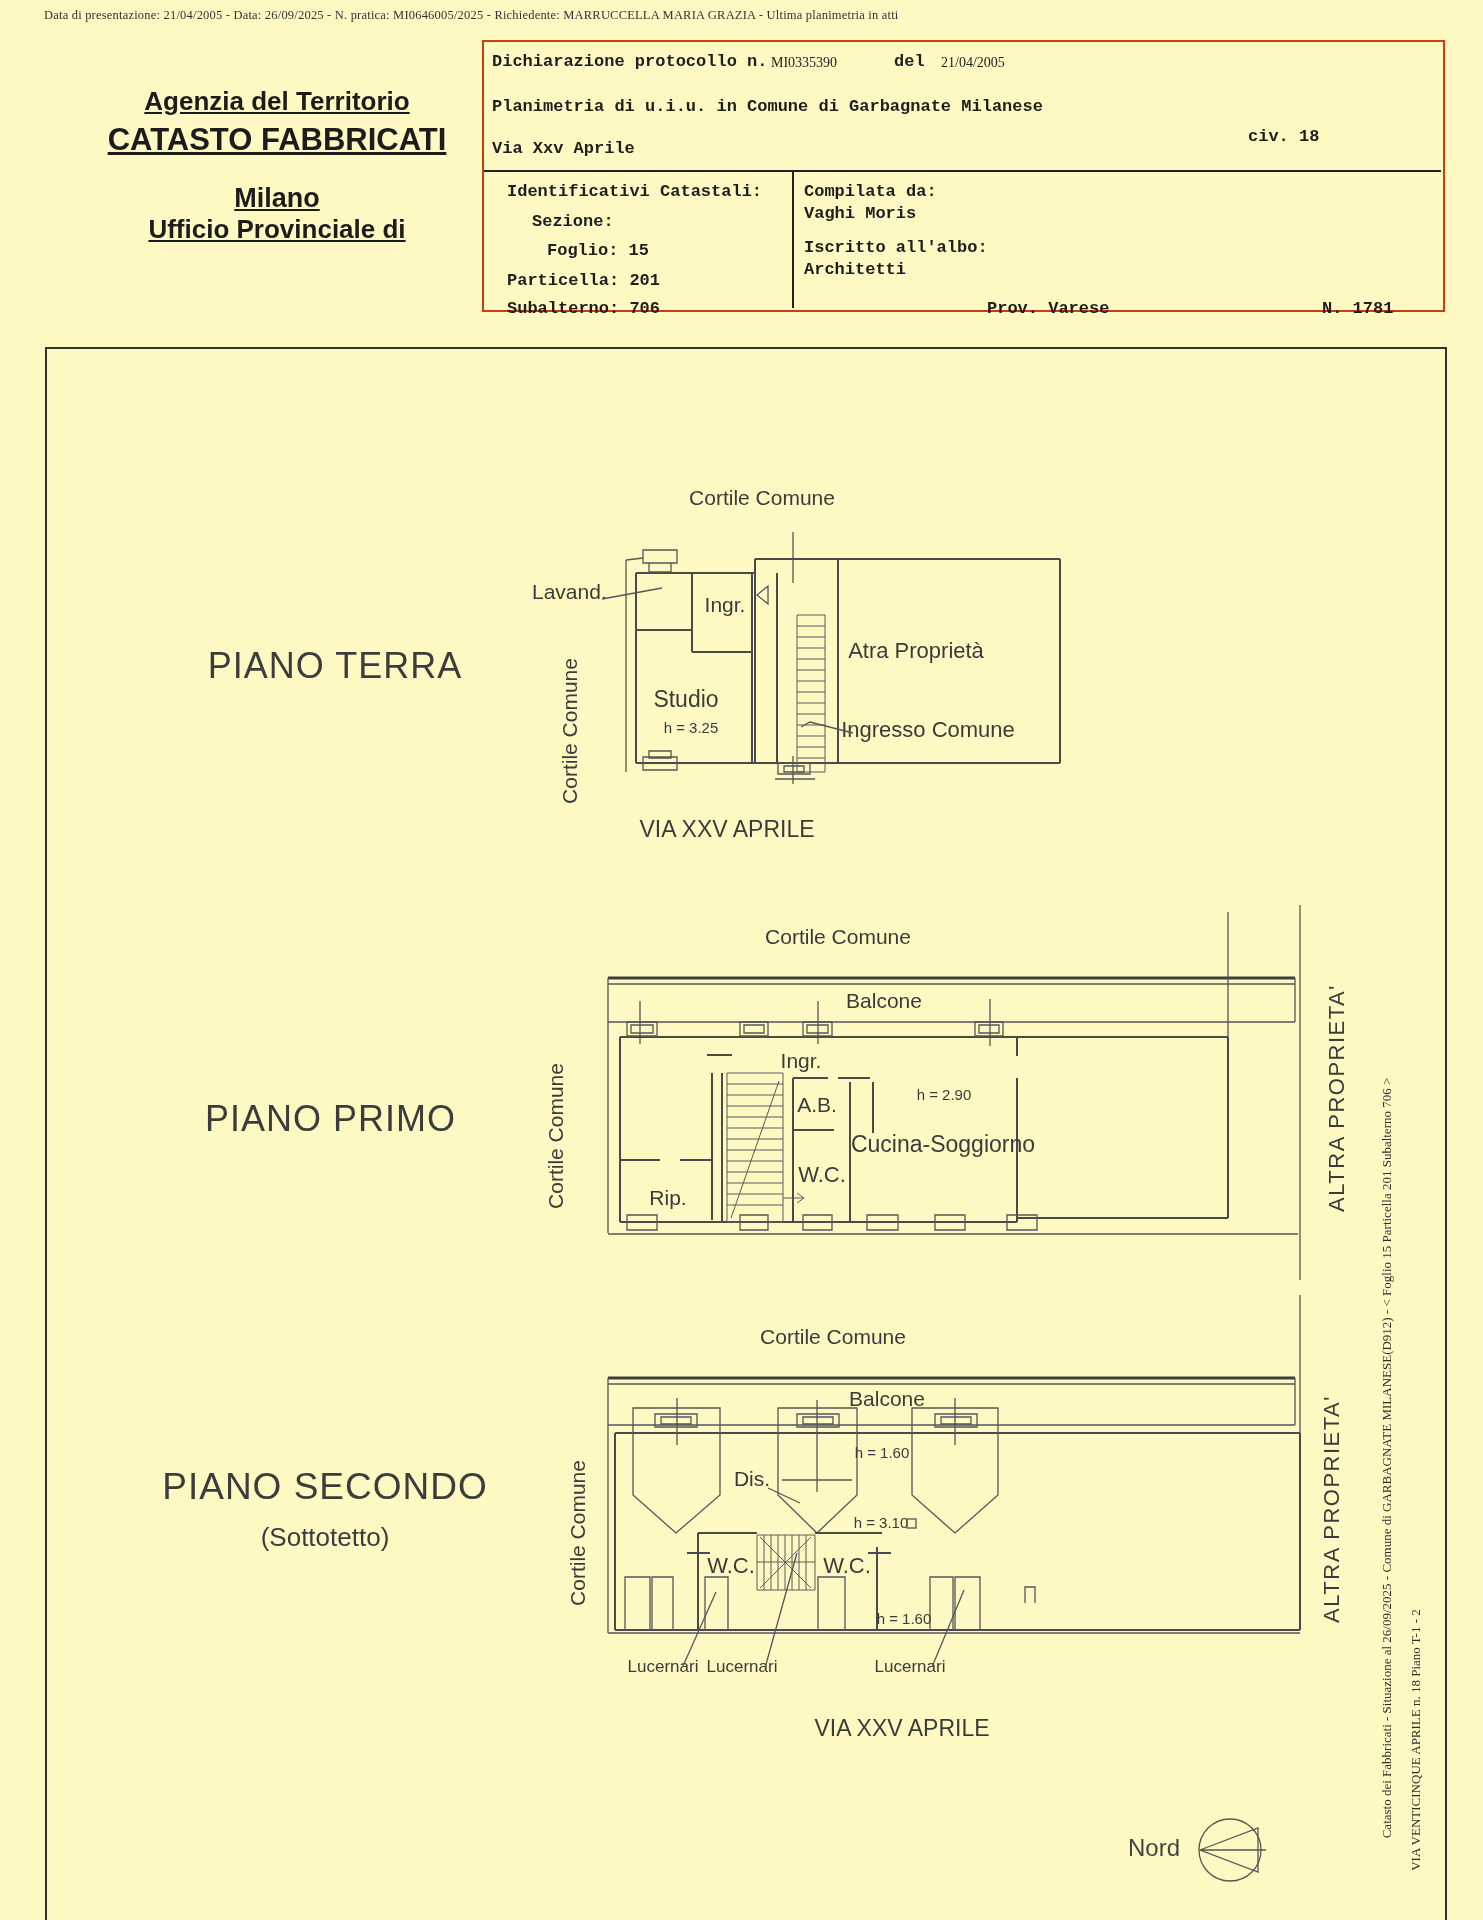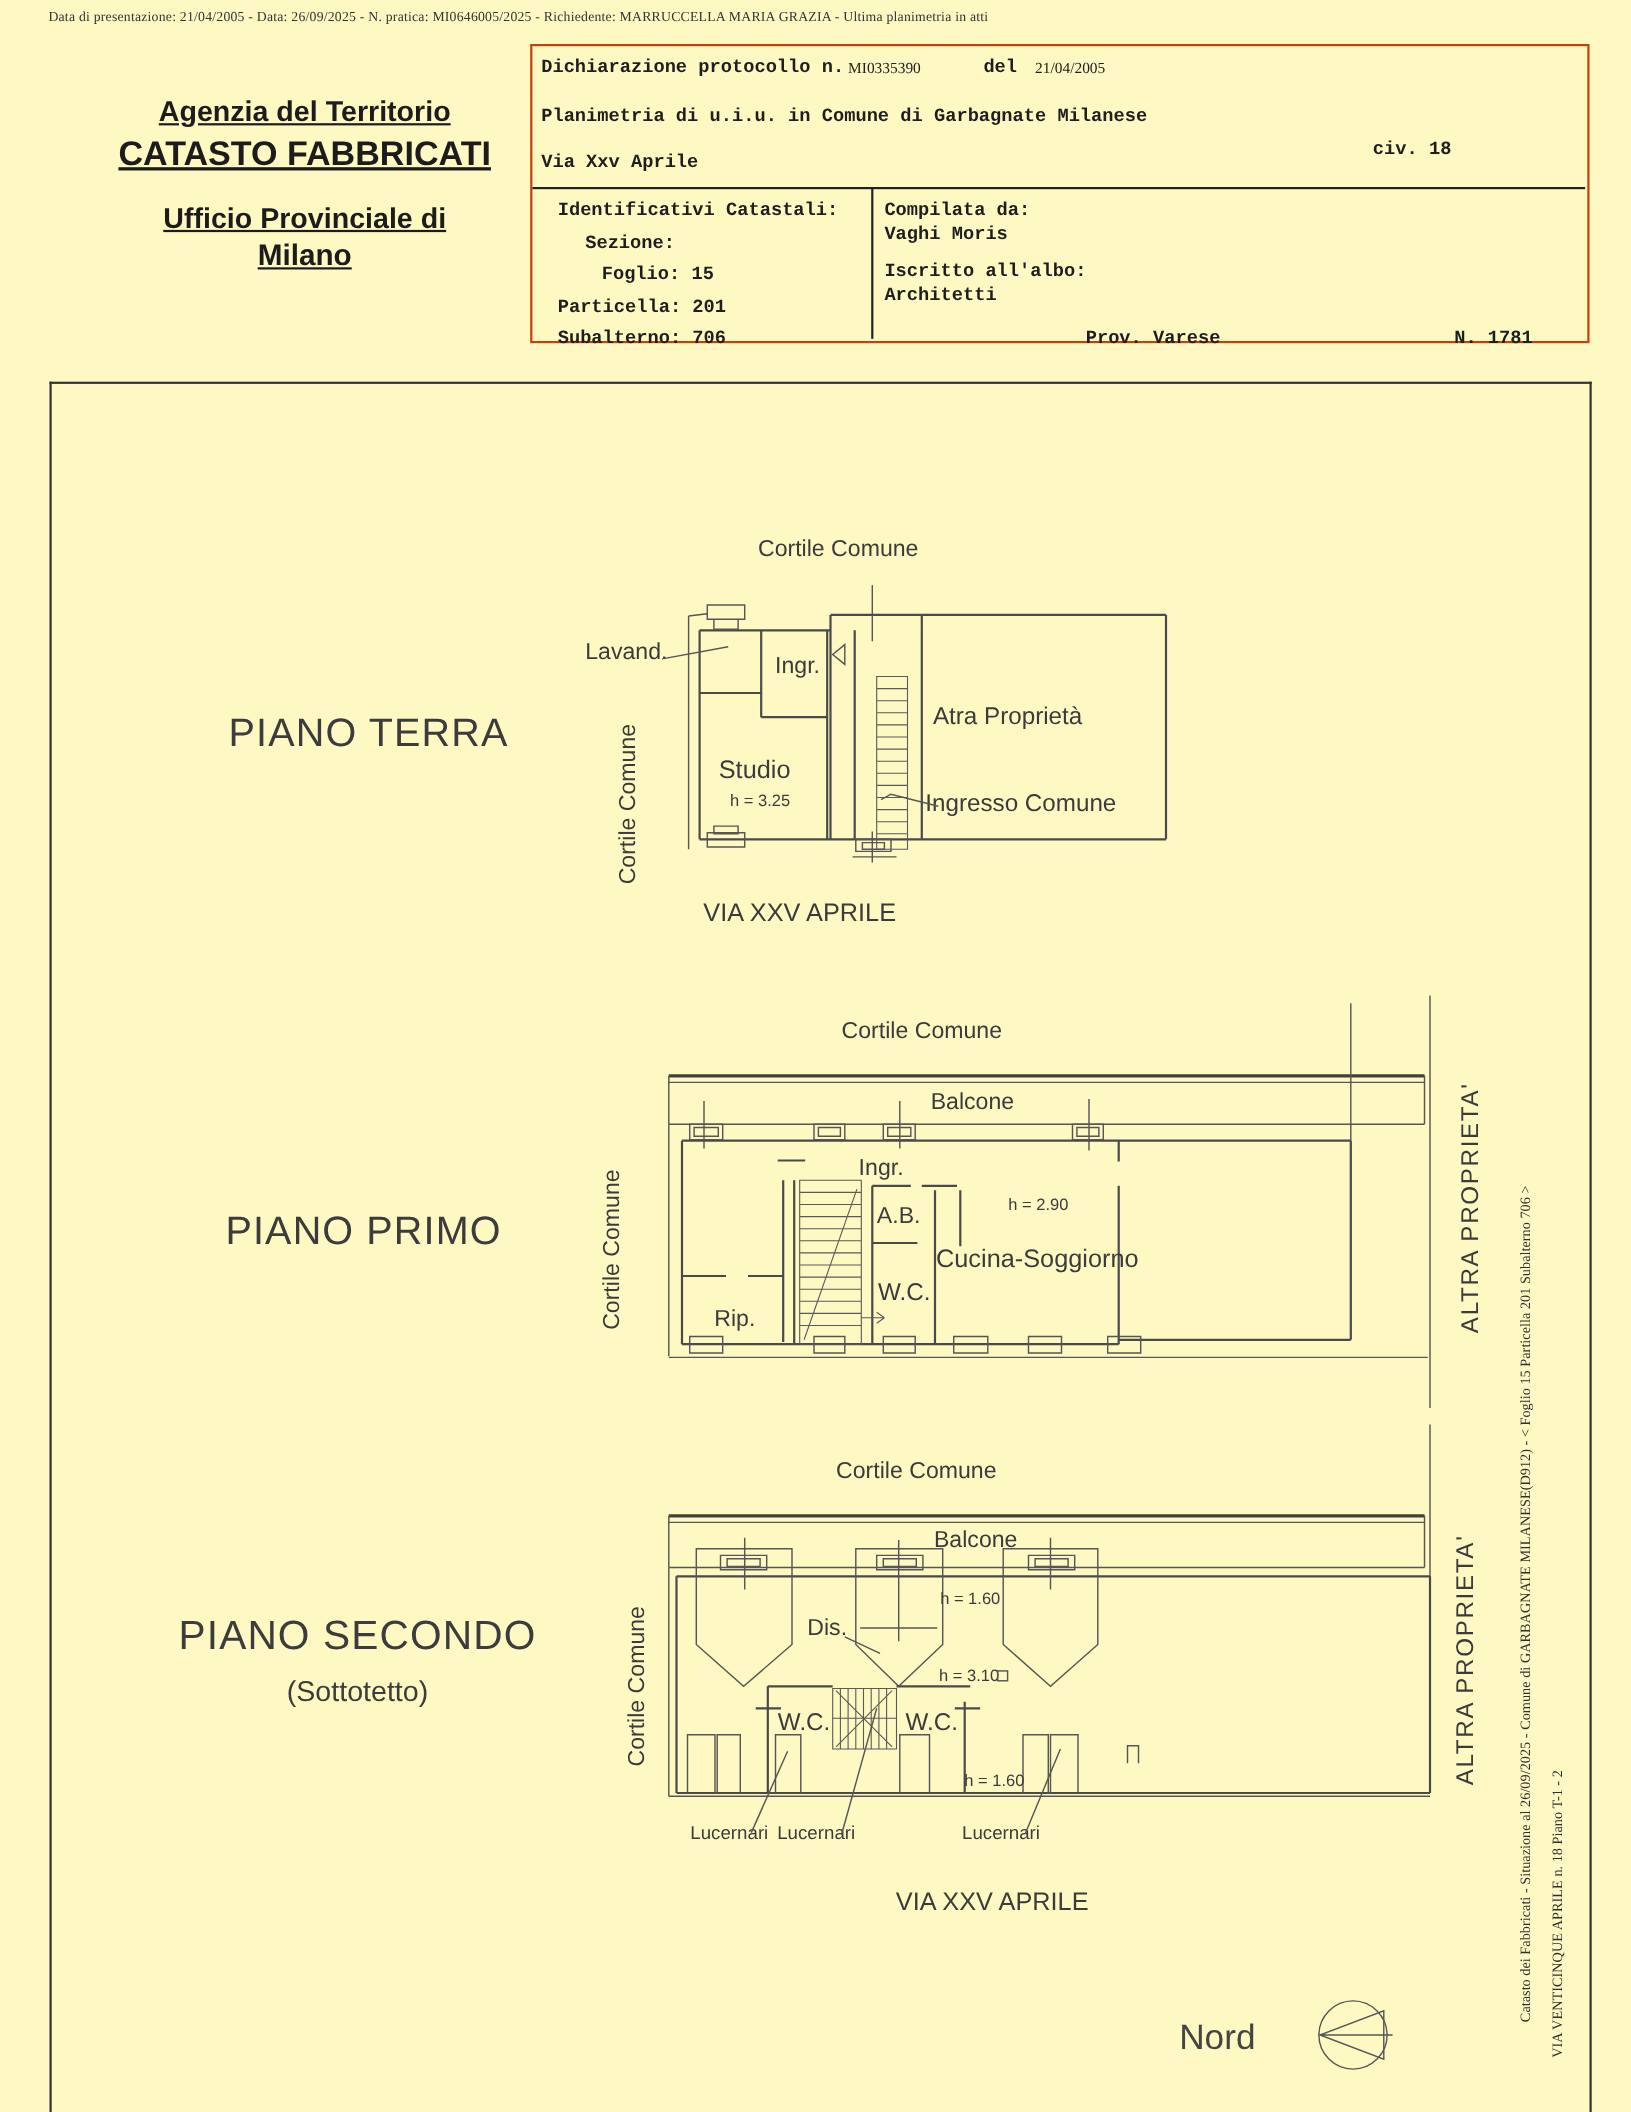--- a/index.html
+++ b/index.html
@@ -31,22 +31,22 @@
 </head>
 <body>
 
 <div id="page">
 
   <div class="abs serif topline" style="left:44px;top:8px;">Data di presentazione: 21/04/2005 - Data: 26/09/2025 - N. pratica: MI0646005/2025 - Richiedente: MARRUCCELLA MARIA GRAZIA  - Ultima planimetria in atti</div>
 
   <div class="abs agency" style="left:77px;top:86px;width:400px;text-decoration:underline;">
     <div style="font-size:26px;margin-bottom:5px;">Agenzia del Territorio</div>
     <div style="font-size:31px;margin-bottom:25px;">CATASTO FABBRICATI</div>
+    <div style="font-size:27px;">Milano</div>
     <div style="font-size:26px;margin-bottom:3px;">Ufficio Provinciale di</div>
-    <div style="font-size:27px;">Milano</div>
   </div>
 
   <div class="box" style="left:482px;top:40px;width:959px;height:268px;">
     <div class="abs tw tw17" style="left:8px;top:10px;">Dichiarazione protocollo n.</div>
     <div class="abs serif sm-serif" style="left:287px;top:13px;">MI0335390</div>
     <div class="abs tw tw17" style="left:410px;top:10px;">del</div>
     <div class="abs serif sm-serif" style="left:457px;top:13px;">21/04/2005</div>
     <div class="abs tw tw17" style="left:8px;top:55px;">Planimetria di u.i.u. in Comune di Garbagnate Milanese</div>
     <div class="abs tw tw17" style="left:8px;top:97px;">Via Xxv Aprile</div>
     <div class="abs tw tw17" style="left:764px;top:85px;">civ. 18</div>
@@ -161,19 +161,19 @@
     <text class="t15" x="384" y="344" text-anchor="middle">h = 1.60</text>
     <text class="t17" x="143" y="392" text-anchor="middle">Lucernari</text>
     <text class="t17" x="222" y="392" text-anchor="middle">Lucernari</text>
     <text class="t17" x="390" y="392" text-anchor="middle">Lucernari</text>
     <path class="thin" d="M163,386 L196,312 M245,388 L277,273 M412,387 L444,310"></path>
     <text class="t21" x="58" y="260" text-anchor="middle" transform="rotate(-90 58 253)">Cortile Comune</text>
     <text class="t22" x="812" y="236" text-anchor="middle" transform="rotate(-90 812 229)" style="letter-spacing:1.5px;">ALTRA PROPRIETA'</text>
     <text class="t23" x="382" y="456" text-anchor="middle">VIA XXV APRILE</text>
   </svg>
 
-  <div class="abs" style="left:1072px;top:1834px;font-size:32px;color:#444;">Nord</div>
+  <div class="abs" style="left:1128px;top:1834px;font-size:24px;color:#444;">Nord</div>
   <svg class="abs" style="left:1192px;top:1812px;" width="78" height="78" viewBox="0 0 78 78">
     <circle class="thin" cx="38" cy="38" r="31"></circle>
     <path class="thin" d="M8,38 L66,16 L66,60 Z M8,38 H74"></path>
   </svg>
 
 </div>
 
 </body></html>

